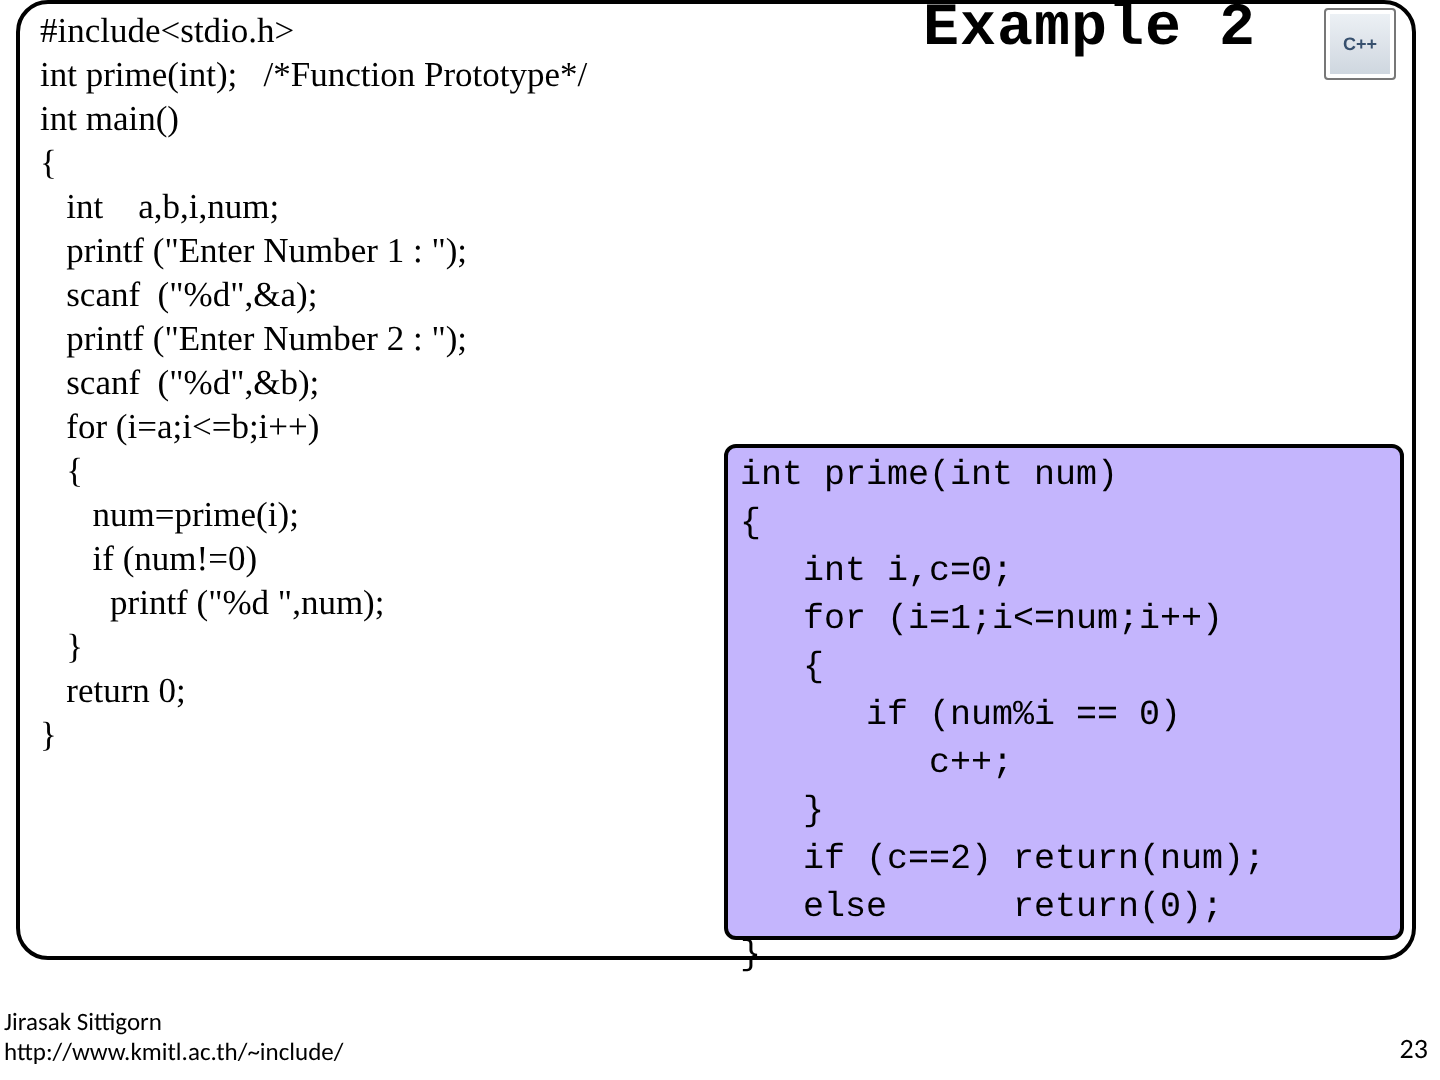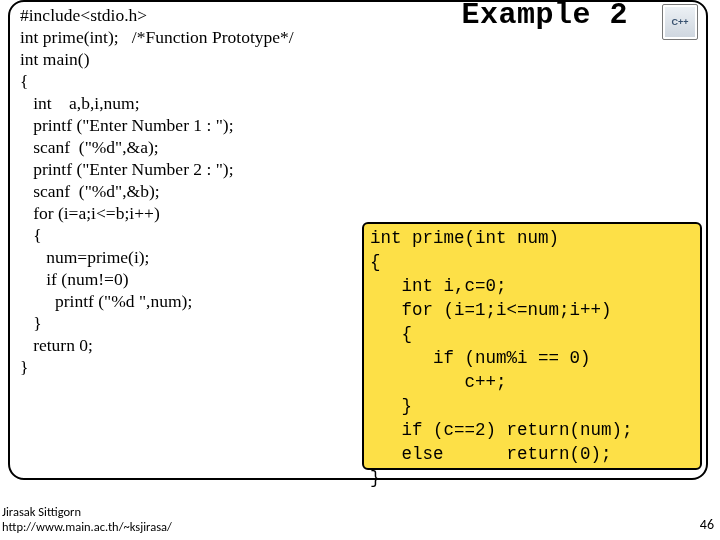--- a/index.html
+++ b/index.html
@@ -62,21 +62,21 @@
     color: #000;
   }
   .inset-box {
     position: absolute;
     left: 352px;
     top: 220px;
     width: 340px;
     height: 248px;
     border: 2px solid #000;
     border-radius: 6px;
-    background: #fde047;
+    background: #c4b5fd;
     box-sizing: border-box;
   }
   .inset-code {
     position: absolute;
     left: 6px;
     top: 2px;
     font-family: "Courier New", Courier, monospace;
     font-size: 17.5px;
     line-height: 24px;
     white-space: pre;
@@ -145,18 +145,18 @@
    }
    if (c==2) return(num);
    else      return(0);
 }</div>
   </div>
 
 </div>
 
 <div class="footer-left">
   <div>Jirasak Sittigorn</div>
-  <div>http://www.main.ac.th/~ksjirasa/</div>
+  <div>http://www.kmitl.ac.th/~include/</div>
 </div>
 
 <div class="footer-right">
-  <span class="page-no">46</span>
+  <span class="page-no">23</span>
 </div>
 
 </body></html>

